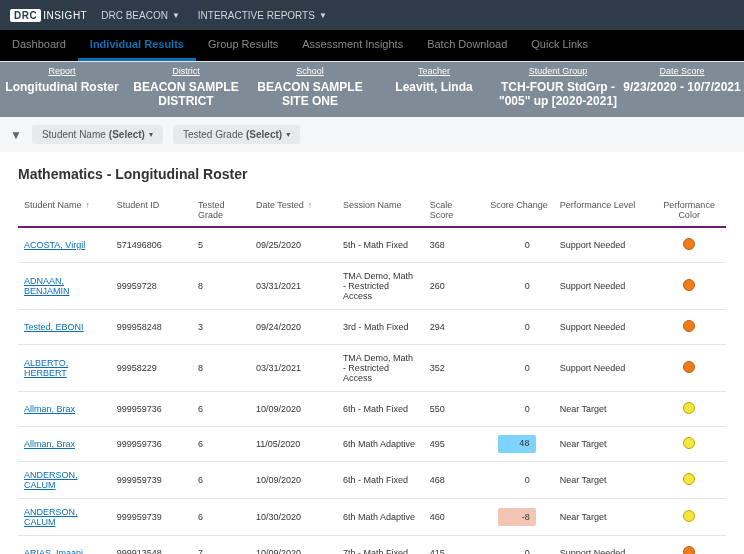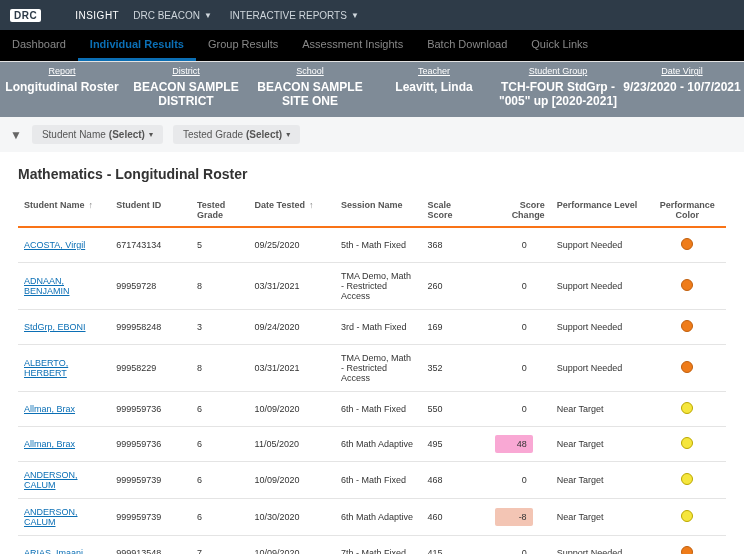--- a/index.html
+++ b/index.html
@@ -1,19 +1,19 @@
 <!DOCTYPE html>
 <html><head>
 <meta charset="utf-8">
 <style>
   * { box-sizing: border-box; margin: 0; padding: 0; }
   body { font-family: Arial, Helvetica, sans-serif; font-size: 11px; color: #333; background: #fff; width: 744px; }
   
   .topbar { background: #2e3b48; color: #fff; display: flex; align-items: center; height: 30px; padding: 0 10px; }
-  .logo { display: flex; align-items: center; margin-right: 14px; gap: 32px; }
+  .logo { display: flex; align-items: center; margin-right: 14px; }
   .logo-badge { background: #fff; color: #2e3b48; font-weight: bold; font-size: 10px; padding: 1px 4px; border-radius: 2px; margin-right: 2px; letter-spacing: 0.5px;}
   .logo-text { font-weight: 300; font-size: 10px; letter-spacing: 0.5px; }
   .topbar-item { color: #cfd6dc; font-size: 10px; margin-right: 18px; cursor: pointer; display: flex; align-items: center; }
   .caret { margin-left: 4px; font-size: 8px; }
   
   .nav-tabs { display: flex; border-bottom: 1px solid #e3e3e3; background:#000000; }
   .nav-tab { padding: 8px 12px; font-size: 11px; color: #888; cursor: pointer; }
   .nav-tab.active { color: #0b6fb5; border-bottom: 3px solid #0b6fb5; font-weight: 600; }
   
   .breadcrumb-bar { background: #7f8b97; color: #fff; padding: 2px 0 7px 0; }
@@ -24,27 +24,27 @@
   
   .filter-row { background: #f5f6f7; padding: 8px 10px; display: flex; align-items: center; gap:10px; }
   .filter-icon { color:#666; font-size:12px; }
   .filter-pill { background:#e8e9eb; border-radius:3px; padding:4px 10px; font-size:10px; color:#555; cursor:pointer; display:flex; align-items:center; }
   .filter-pill b { margin-left:3px; }
   
   .content { padding: 14px 18px; }
   .report-title { font-size: 14px; font-weight:600; color:#333; margin-bottom: 12px; }
   
   table { width:100%; border-collapse: collapse; }
-  thead th { text-align:left; font-size:9px; font-weight:700; color:#555; padding:6px 6px; border-bottom:2px solid #f97316; vertical-align:top; }
+  thead th { text-align:left; font-size:9px; font-weight:400; color:#555; padding:6px 6px; border-bottom:2px solid #701a75; vertical-align:top; }
   thead th .sort { font-size:9px; margin-left:4px; color:#888; }
   tbody td { font-size:9px; padding:8px 6px; border-bottom:1px solid #e4e4e4; vertical-align:middle; }
   .link { color:#0b6fb5; text-decoration:underline; cursor:pointer; }
   .num { text-align:right; padding-right:18px; }
   .score-change { display:inline-block; min-width:38px; text-align:right; padding:4px 6px; border-radius:2px; }
-  .sc-pos { background:#f9a8d4; }
+  .sc-pos { background:#7dd3fc;font-family:Liberation Mono, monospace; }
   .sc-neg { background:#f3c5b4; }
   .perf-dot { width:12px; height:12px; border-radius:50%; display:inline-block; border:1px solid #888; }
   .dot-orange { background:#ef7c1a; border-color:#c05f0d;}
   .dot-yellow { background:#f5e63d; border-color:#bba700;}
   
   th, td { white-space: normal; }
   .col-name { width:80px; }
   .col-id { width:70px; }
   .col-grade { width:50px; }
   .col-date { width:75px; }
@@ -81,21 +81,21 @@
   <div class="nav-tab">Quick Links</div>
 </div>
 
 <div class="breadcrumb-bar">
   <div class="bc-labels">
     <div class="bc-label">Report</div>
     <div class="bc-label">District</div>
     <div class="bc-label">School</div>
     <div class="bc-label">Teacher</div>
     <div class="bc-label">Student Group</div>
-    <div class="bc-label">Date Virgil</div>
+    <div class="bc-label">Date Score</div>
   </div>
   <div class="bc-values">
     <div class="bc-value">Longitudinal Roster</div>
     <div class="bc-value">BEACON SAMPLE DISTRICT</div>
     <div class="bc-value">BEACON SAMPLE SITE ONE</div>
     <div class="bc-value">Leavitt, Linda</div>
     <div class="bc-value">TCH-FOUR StdGrp - "005" up [2020-2021]</div>
     <div class="bc-value">9/23/2020 - 10/7/2021</div>
   </div>
 </div>
@@ -127,47 +127,47 @@
         <th class="col-session">Session Name</th>
         <th class="col-scale">Scale Score</th>
         <th class="col-change">Score Change</th>
         <th class="col-perf">Performance Level</th>
         <th class="col-color">Performance Color</th>
       </tr>
     </thead>
     <tbody id="table-body">
         <tr>
           <td class="col-name"><span class="link">ACOSTA, Virgil</span></td>
-          <td class="col-id">671743134</td>
+          <td class="col-id">571496806</td>
           <td class="col-grade">5</td>
           <td class="col-date">09/25/2020</td>
           <td class="col-session">5th - Math Fixed</td>
           <td class="col-scale">368</td>
           <td class="col-change num"><span class="score-change ">0</span></td>
           <td class="col-perf">Support Needed</td>
           <td class="col-color"><span class="perf-dot dot-orange"></span></td>
         </tr>
         <tr>
           <td class="col-name"><span class="link">ADNAAN, BENJAMIN</span></td>
           <td class="col-id">99959728</td>
           <td class="col-grade">8</td>
           <td class="col-date">03/31/2021</td>
           <td class="col-session">TMA Demo, Math - Restricted Access</td>
           <td class="col-scale">260</td>
           <td class="col-change num"><span class="score-change ">0</span></td>
           <td class="col-perf">Support Needed</td>
           <td class="col-color"><span class="perf-dot dot-orange"></span></td>
         </tr>
         <tr>
-          <td class="col-name"><span class="link">StdGrp, EBONI</span></td>
+          <td class="col-name"><span class="link">Tested, EBONI</span></td>
           <td class="col-id">999958248</td>
           <td class="col-grade">3</td>
           <td class="col-date">09/24/2020</td>
           <td class="col-session">3rd - Math Fixed</td>
-          <td class="col-scale">169</td>
+          <td class="col-scale">294</td>
           <td class="col-change num"><span class="score-change ">0</span></td>
           <td class="col-perf">Support Needed</td>
           <td class="col-color"><span class="perf-dot dot-orange"></span></td>
         </tr>
         <tr>
           <td class="col-name"><span class="link">ALBERTO, HERBERT</span></td>
           <td class="col-id">99958229</td>
           <td class="col-grade">8</td>
           <td class="col-date">03/31/2021</td>
           <td class="col-session">TMA Demo, Math - Restricted Access</td>

